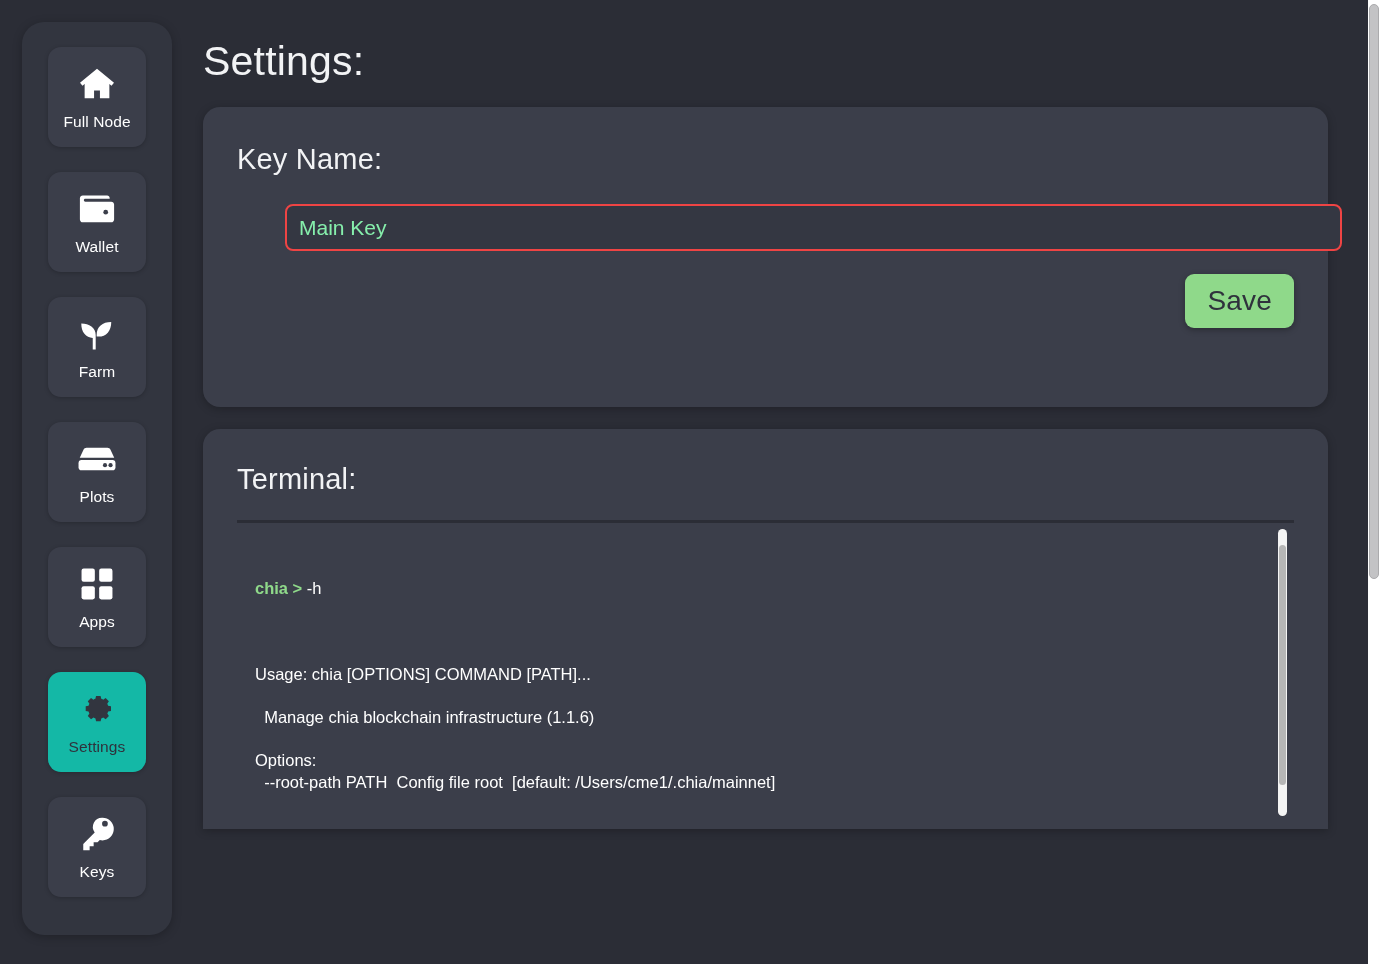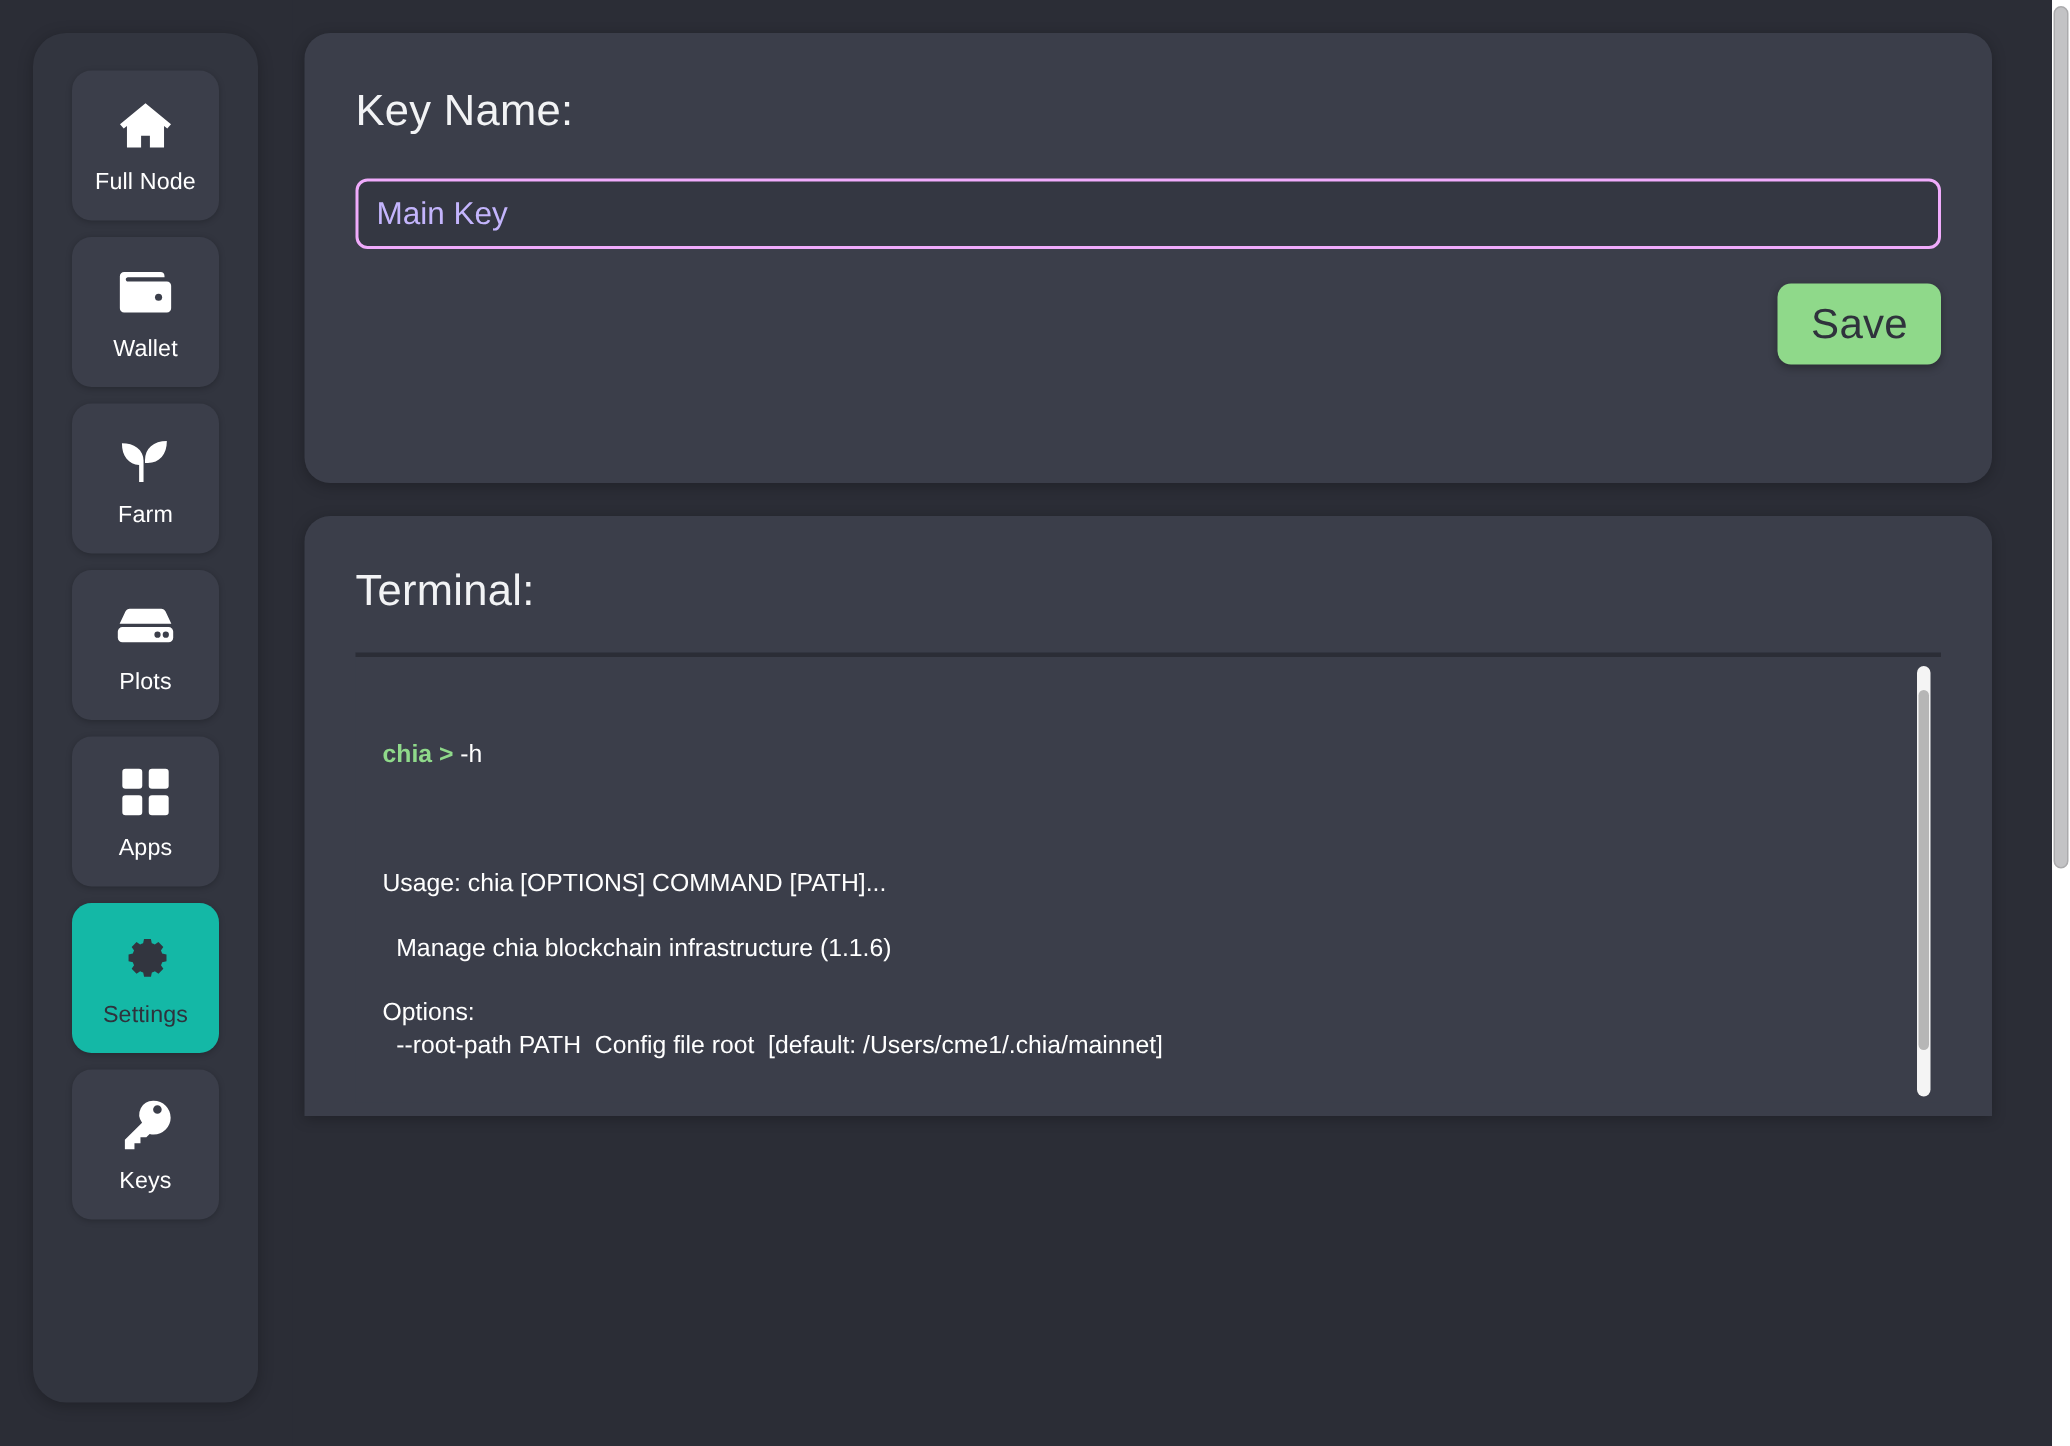--- a/index.html
+++ b/index.html
@@ -43,21 +43,21 @@
     top: 22px;
     width: 150px;
     height: 913px;
     background: #32353f;
     border-radius: 22px;
     box-shadow: 0 2px 10px rgba(0,0,0,0.25);
     display: flex;
     flex-direction: column;
     align-items: center;
     padding-top: 25px;
-    gap: 11px;
+    gap: 25px;
   }
 
   .nav-item {
     width: 98px;
     height: 100px;
     background: #3b3e4a;
     border-radius: 13px;
     display: flex;
     flex-direction: column;
     align-items: center;
@@ -142,27 +142,28 @@
   #check-updates-btn { padding: 13px 24px; }
 
   
   .card-key { height: 300px; padding: 36px 34px 0 34px; }
   .key-input {
     display: block;
     width: 100%;
     height: 47px;
     margin-top: 28px;
     background: #343742;
-    border: 2px solid #f0abfc;
+    border: 2px solid #ef4444;
     border-radius: 8px;
-    color: #c4b5fd;
+    color: #86efac;
     font-family: "Liberation Sans", sans-serif;
     font-size: 21px;
     padding: 0 12px;
     outline: none;
+    margin-left: 48px;
   }
   .save-row {
     display: flex;
     justify-content: flex-end;
     margin-top: 23px;
   }
   #save-btn { padding: 11px 22px; font-size: 28px; }
 
   
   .card-terminal {
@@ -312,20 +313,21 @@
           </svg>
         </span>
         <span class="nav-label">Keys</span>
       </div>
 
     </nav>
   </div>
 
   <div class="main">
 
+    <h1 class="page-title">Settings:</h1>
 
 
     <section class="card card-key">
       <div class="card-title">Key Name:</div>
       <input class="key-input" type="text" value="Main Key" style="">
       <div class="save-row">
         <button class="btn-green" id="save-btn">Save</button>
       </div>
     </section>
 

